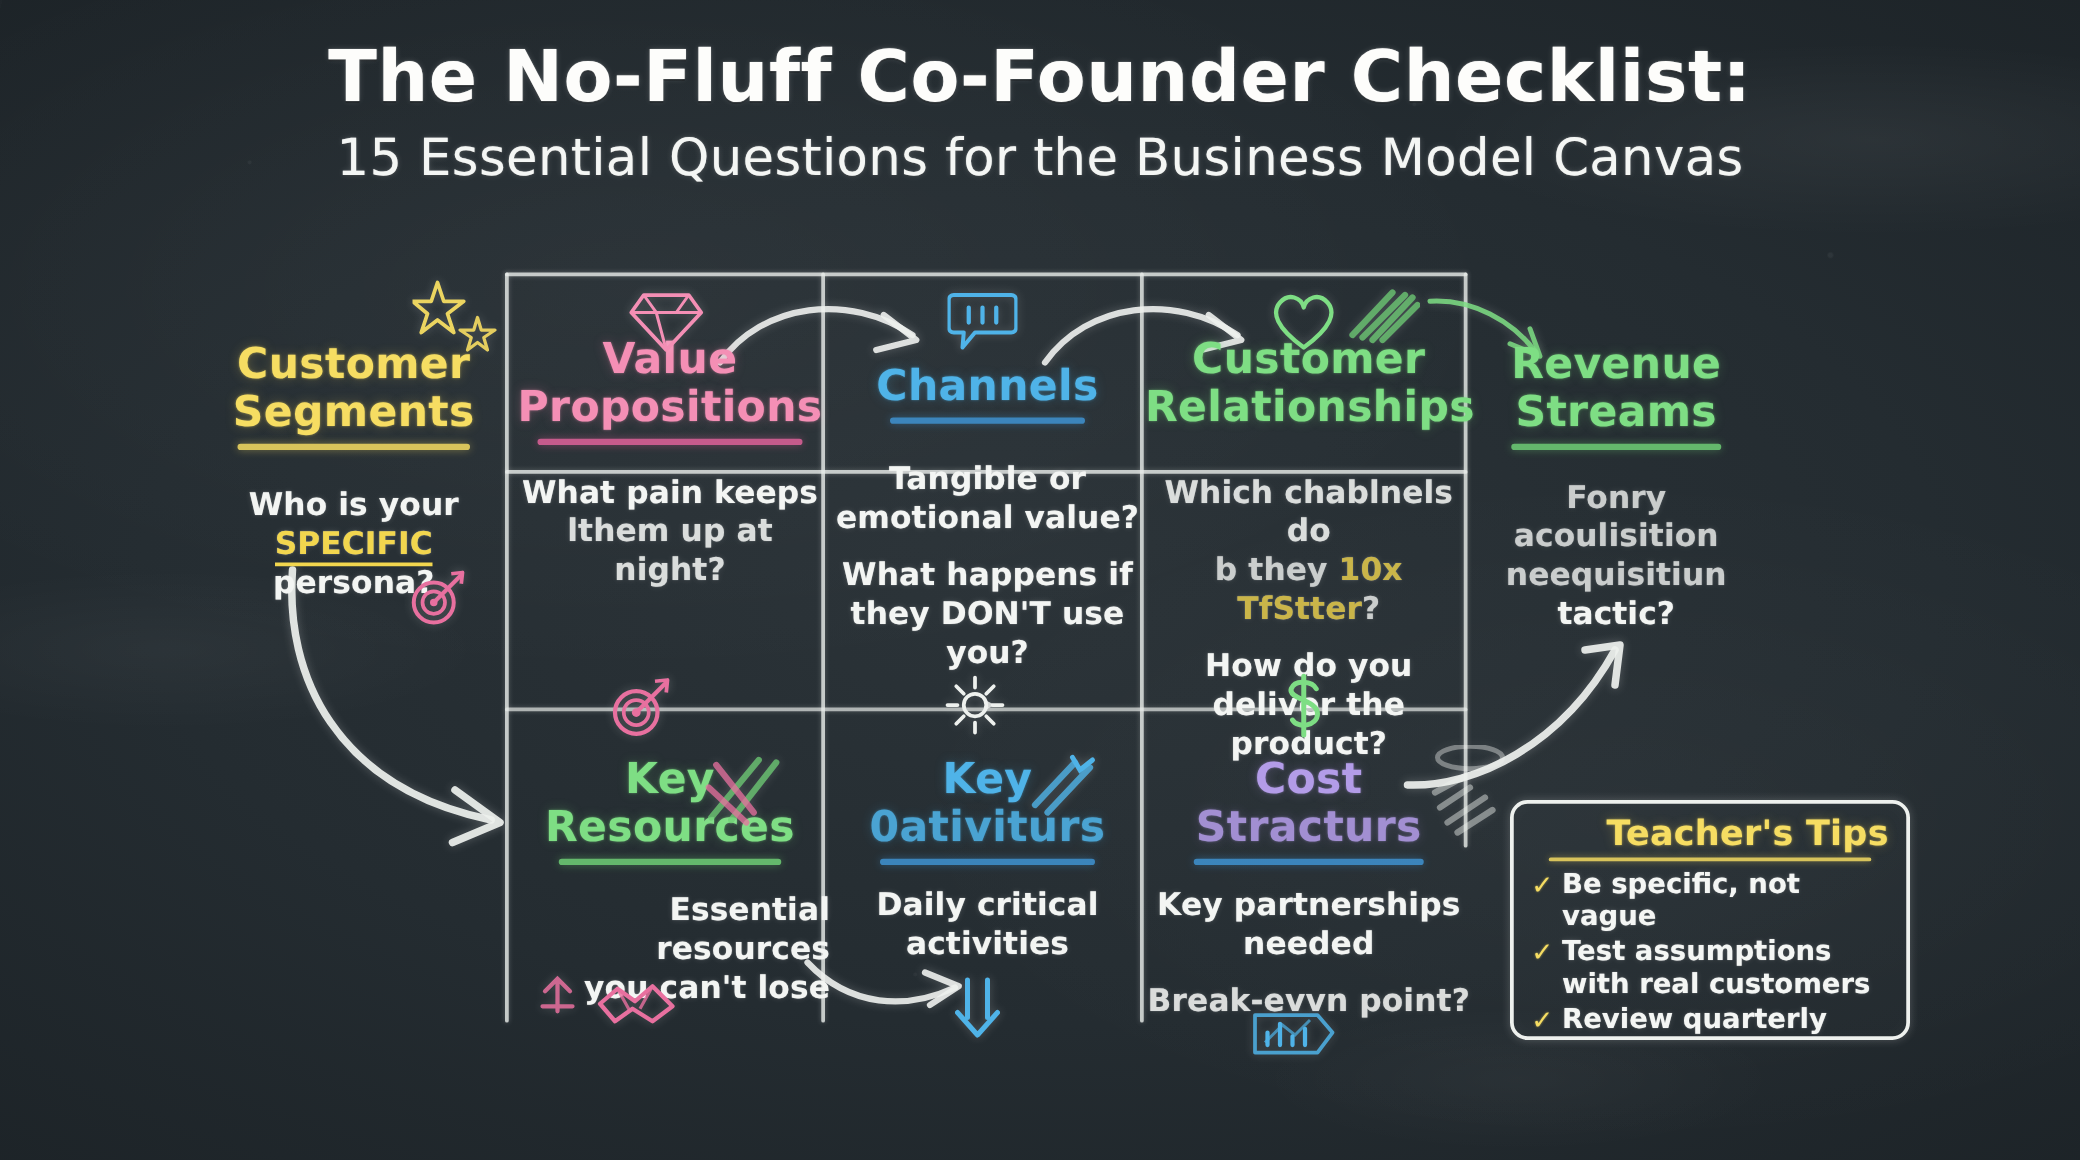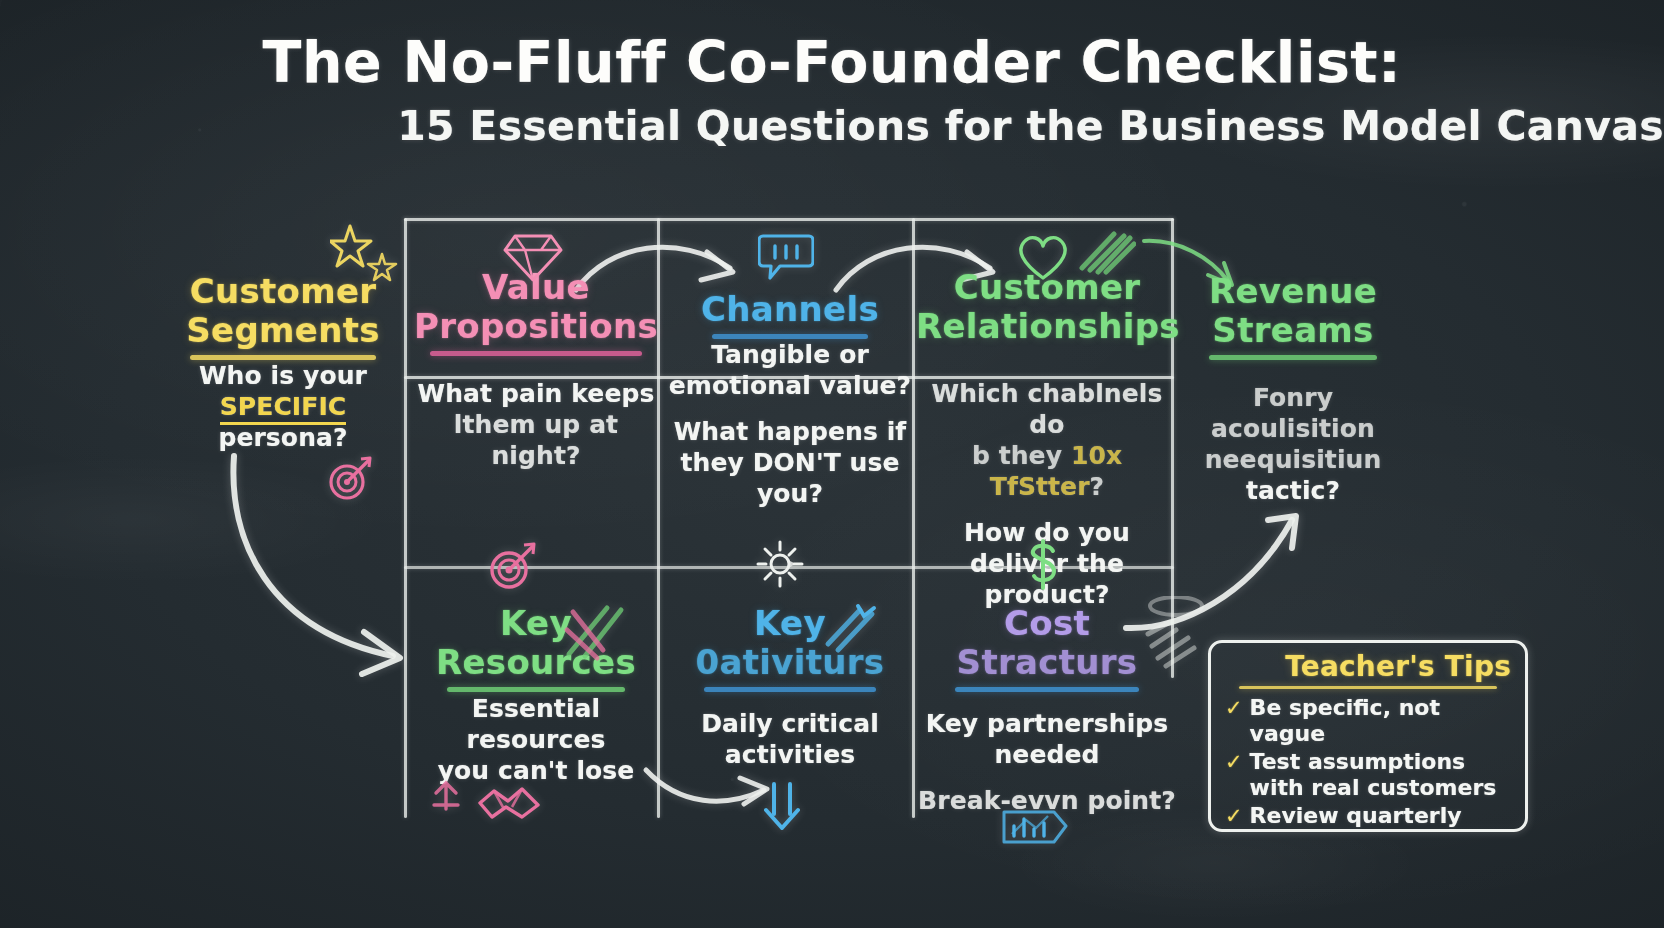--- a/index.html
+++ b/index.html
@@ -63,22 +63,21 @@
   #title-main{
     color:#fdfdfb;
     font-size:57px; line-height:64px;
     letter-spacing:.5px;
   }
   #title-sub{
     color:#f4f6f4;
     font-size:41px; line-height:52px;
     margin-top:6px;
     letter-spacing:.3px;
-    font-weight:bold;
-    text-align:right;
+    font-weight:normal;
   }
 
   
   #grid{
     position:absolute;
     left:404px; top:218px;
     width:770px; height:600px;
     z-index:3;
   }
   .gline{ position:absolute; background:#e9edea; opacity:.82;
@@ -92,21 +91,21 @@
   .cell-title{
     font-size:34px; line-height:39px;
     font-family:"DejaVu Sans", sans-serif;
     font-weight:bold;
     letter-spacing:.3px;
   }
   .cell-underline{
     height:5px; margin:5px auto 0; border-radius:3px; opacity:.86;
   }
   .cell-body{
-    margin-top:0;
+    margin-top:28px;
     color:#f3f5f3;
     font-size:25px; line-height:31px;
     font-weight:bold;
     letter-spacing:.1px;
     text-shadow:0 0 1px rgba(255,255,255,.5), 0 0 5px rgba(255,255,255,.14);
   }
   .cell-body .q + .q{ margin-top:15px; }
   .hl-yellow{ color:#f2d64e;text-align:center; }
   .hl-yellow.u{ border-bottom:3px solid #f2d64e; padding-bottom:1px; }
   .smear{ opacity:.88; filter:blur(.35px);text-align:center; }
@@ -391,21 +390,21 @@
       </div>
     </div>
   </div>
 
   <div class="cell" id="cell-key-resources">
     <div class="cell-title chalk c-green">
       <div>Key</div>
       <div>Resources</div>
     </div>
     <div class="cell-underline u-green" style="width:178px;"></div>
-    <div class="cell-body" style="margin-top:1px;">
+    <div class="cell-body" style="margin-top:20px;text-align:right;">
       <div class="q">
         <div>Essential resources</div>
         <div>you can't lose</div>
       </div>
     </div>
   </div>
 
   <div class="cell" id="cell-key-activities">
     <div class="cell-title chalk c-blue">
       <div>Key</div>

